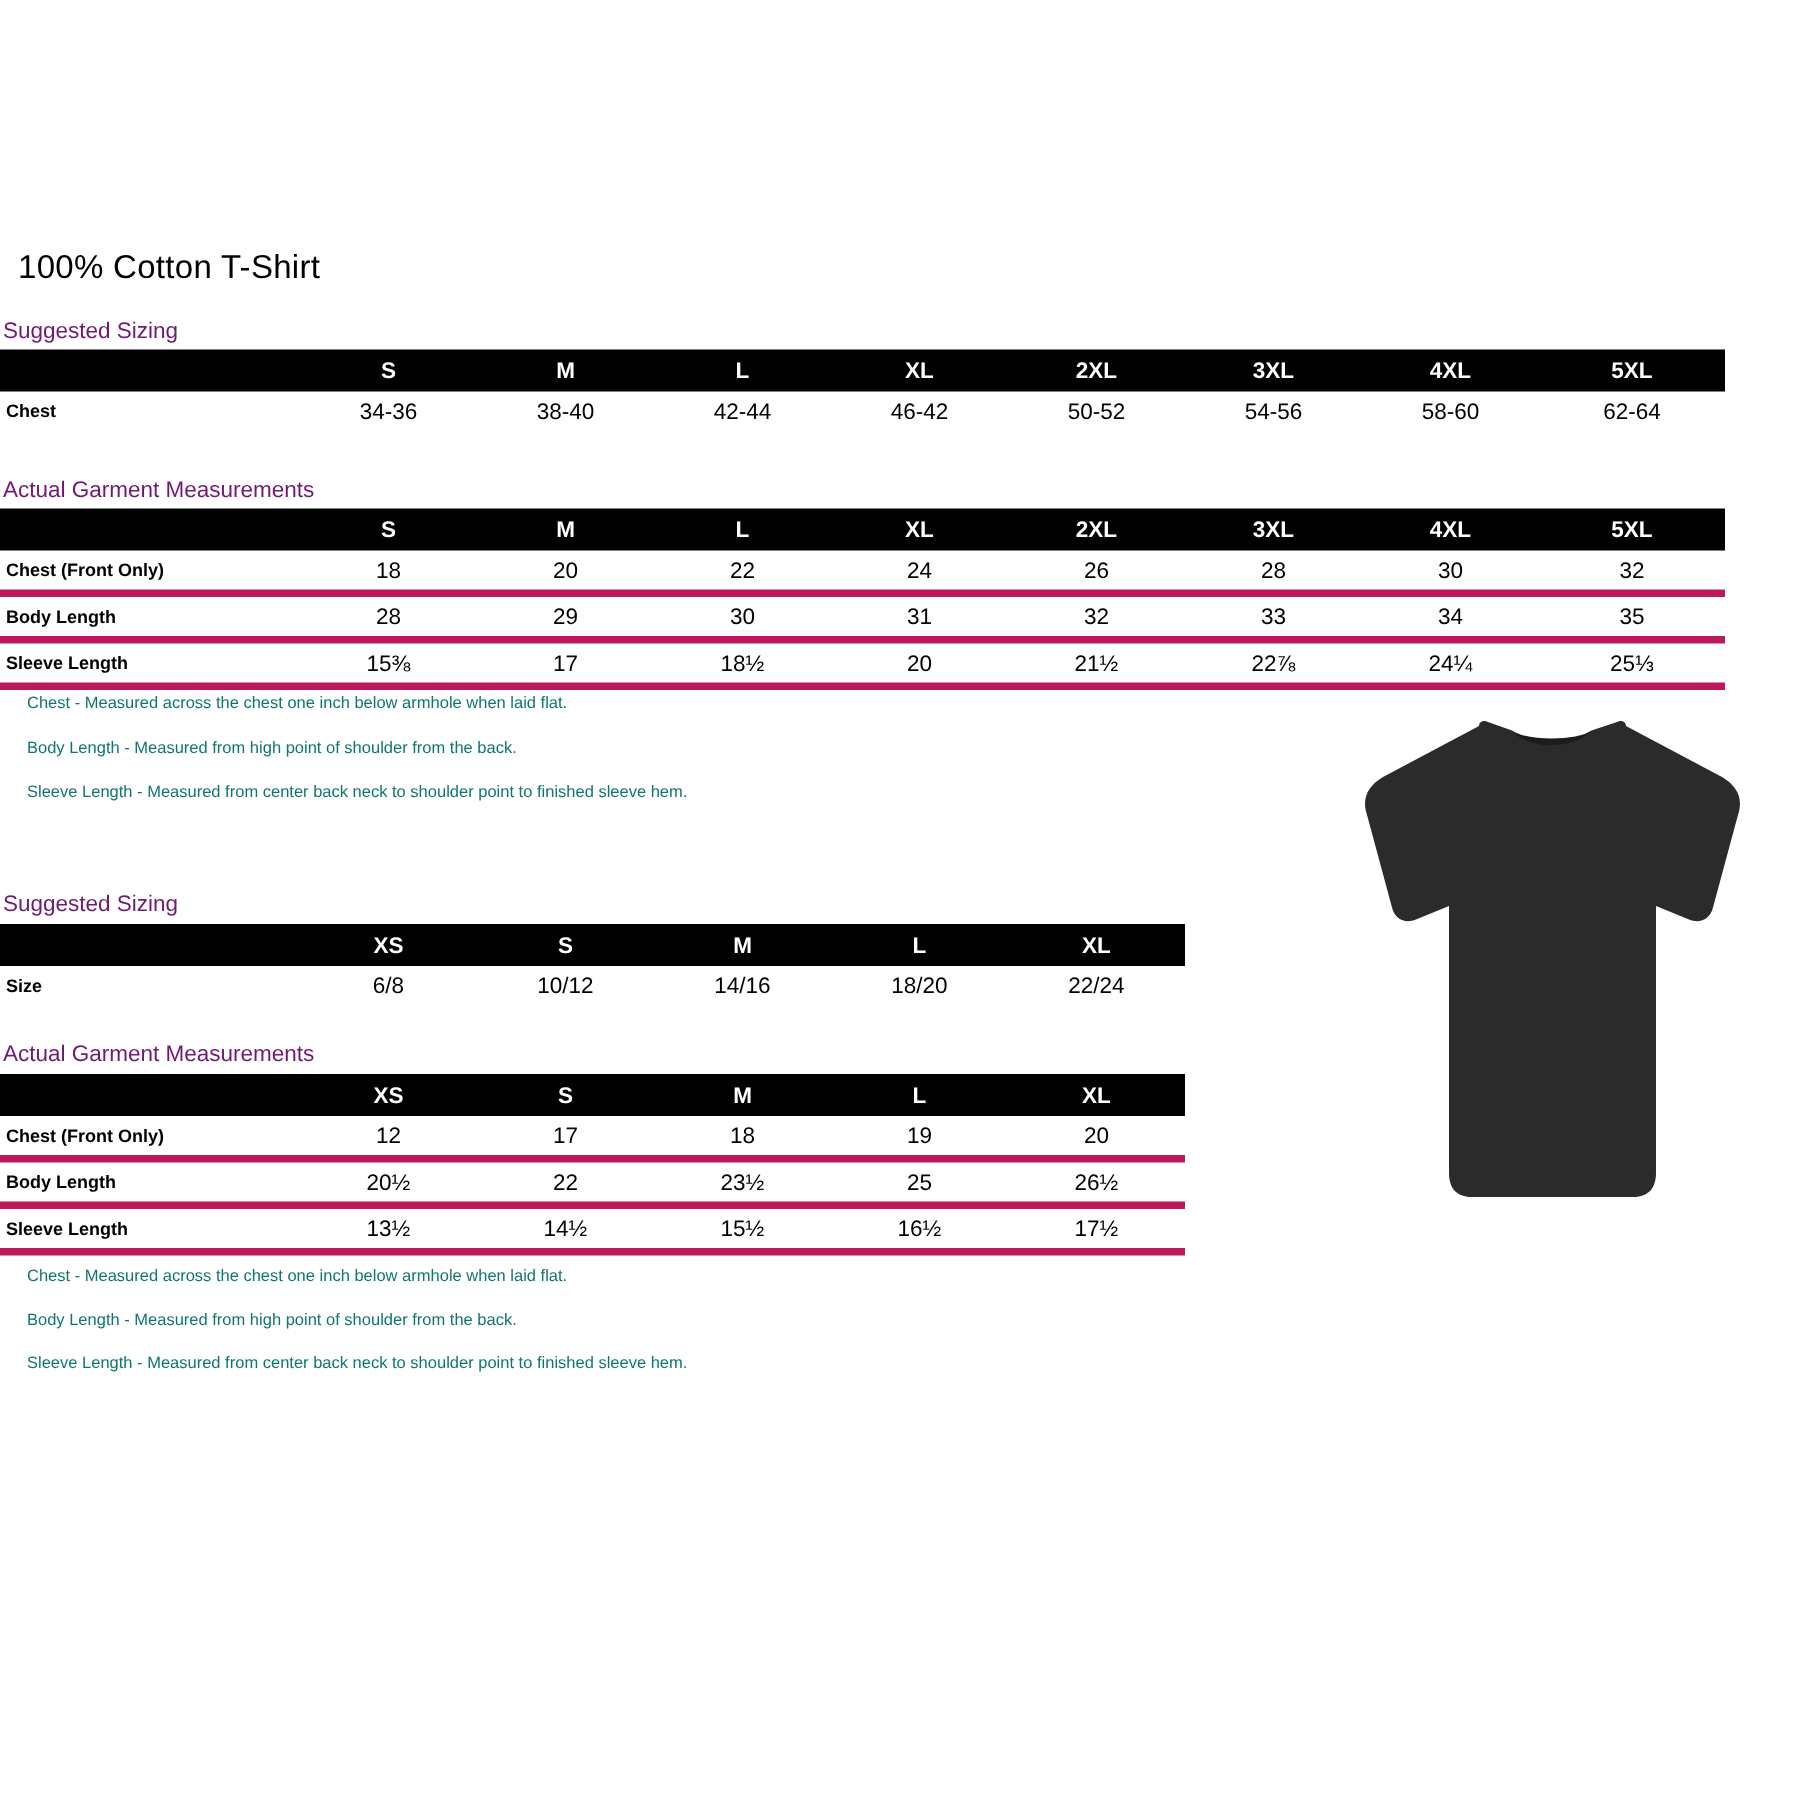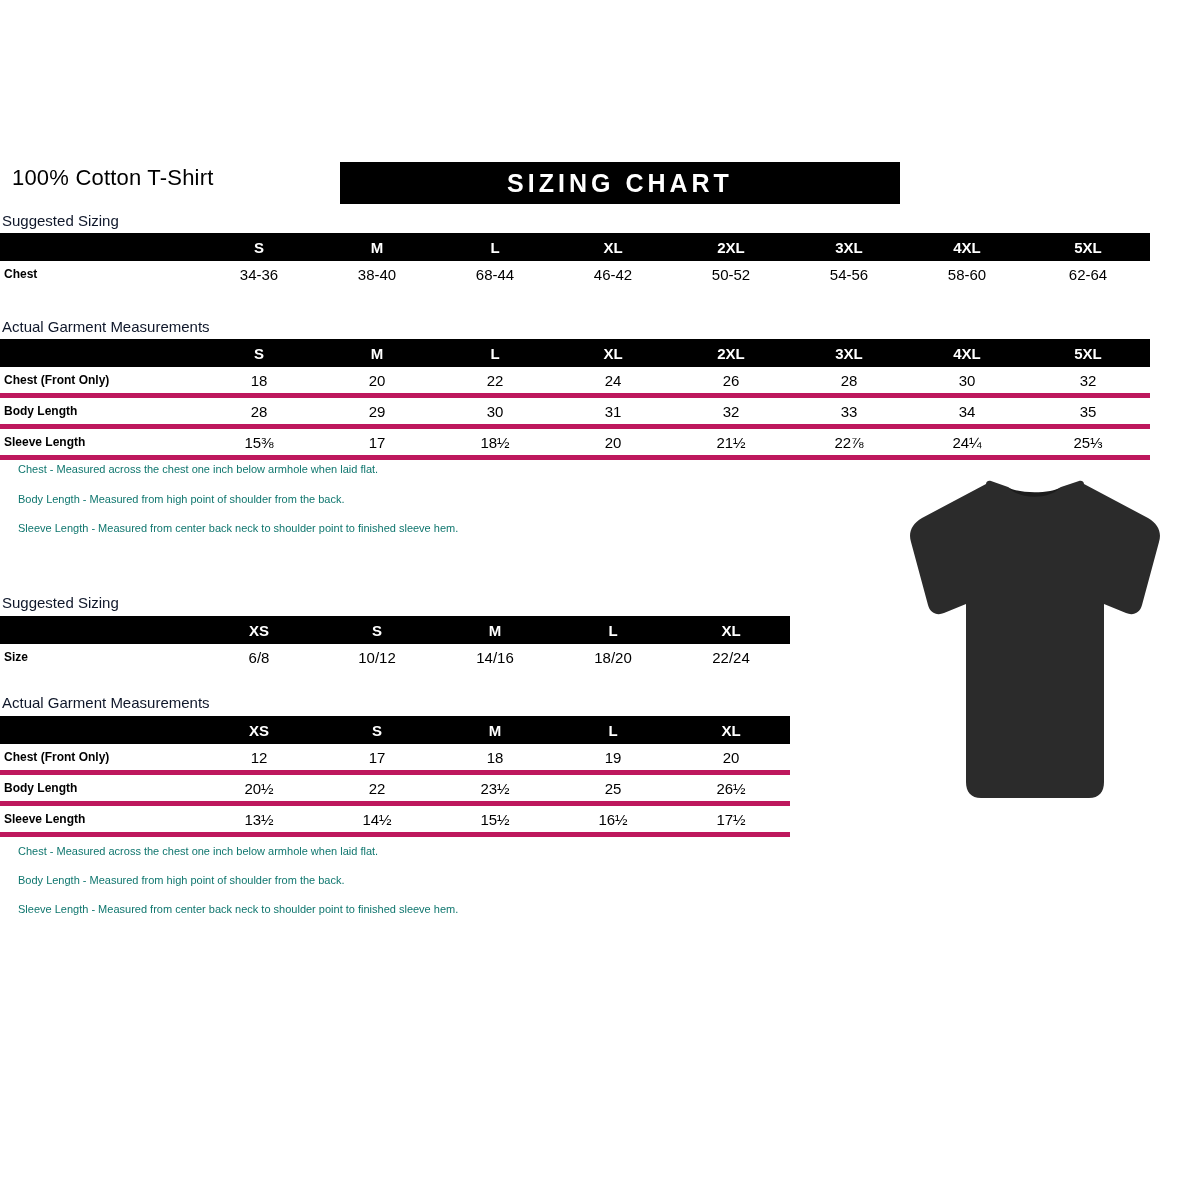--- a/index.html
+++ b/index.html
@@ -44,21 +44,21 @@
     font-size: 25px;
     letter-spacing: 4px;
     display: flex;
     align-items: center;
     justify-content: center;
   }
 
   .sub-label {
     position: absolute;
     font-size: 15px;
-    color: #0f172a;
+    color: #701a75;
     white-space: nowrap;
   }
 
   
   table.sz {
     position: absolute;
     border-collapse: collapse;
     table-layout: fixed;
   }
   table.sz td, table.sz th {
@@ -116,21 +116,20 @@
     height: 340px;
   }
 </style>
 </head>
 <body>
 
 <div class="page">
 
   <div class="adult-title">100% Cotton T-Shirt</div>
 
-  <div class="sizing-banner">SIZING CHART</div>
 
   <div class="sub-label" style="left:2px; top:212px;">Suggested Sizing</div>
 
   <table class="sz" id="adult-suggested" style="left:0px; top:233px; width:1150px;">
     <colgroup>
       <col style="width:200px">
       <col style="width:118px">
         <col style="width:118px">
         <col style="width:118px">
         <col style="width:118px">
@@ -150,21 +149,21 @@
         <th>3XL</th>
         <th>4XL</th>
         <th>5XL</th>
       </tr>
     </thead>
     <tbody>
       <tr>
         <td class="rowlabel">Chest</td>
         <td>34-36</td>
         <td>38-40</td>
-        <td>68-44</td>
+        <td>42-44</td>
         <td>46-42</td>
         <td>50-52</td>
         <td>54-56</td>
         <td>58-60</td>
         <td>62-64</td>
       </tr>
     </tbody>
   </table>
 
   <div class="sub-label" style="left:2px; top:318px;">Actual Garment Measurements</div>

